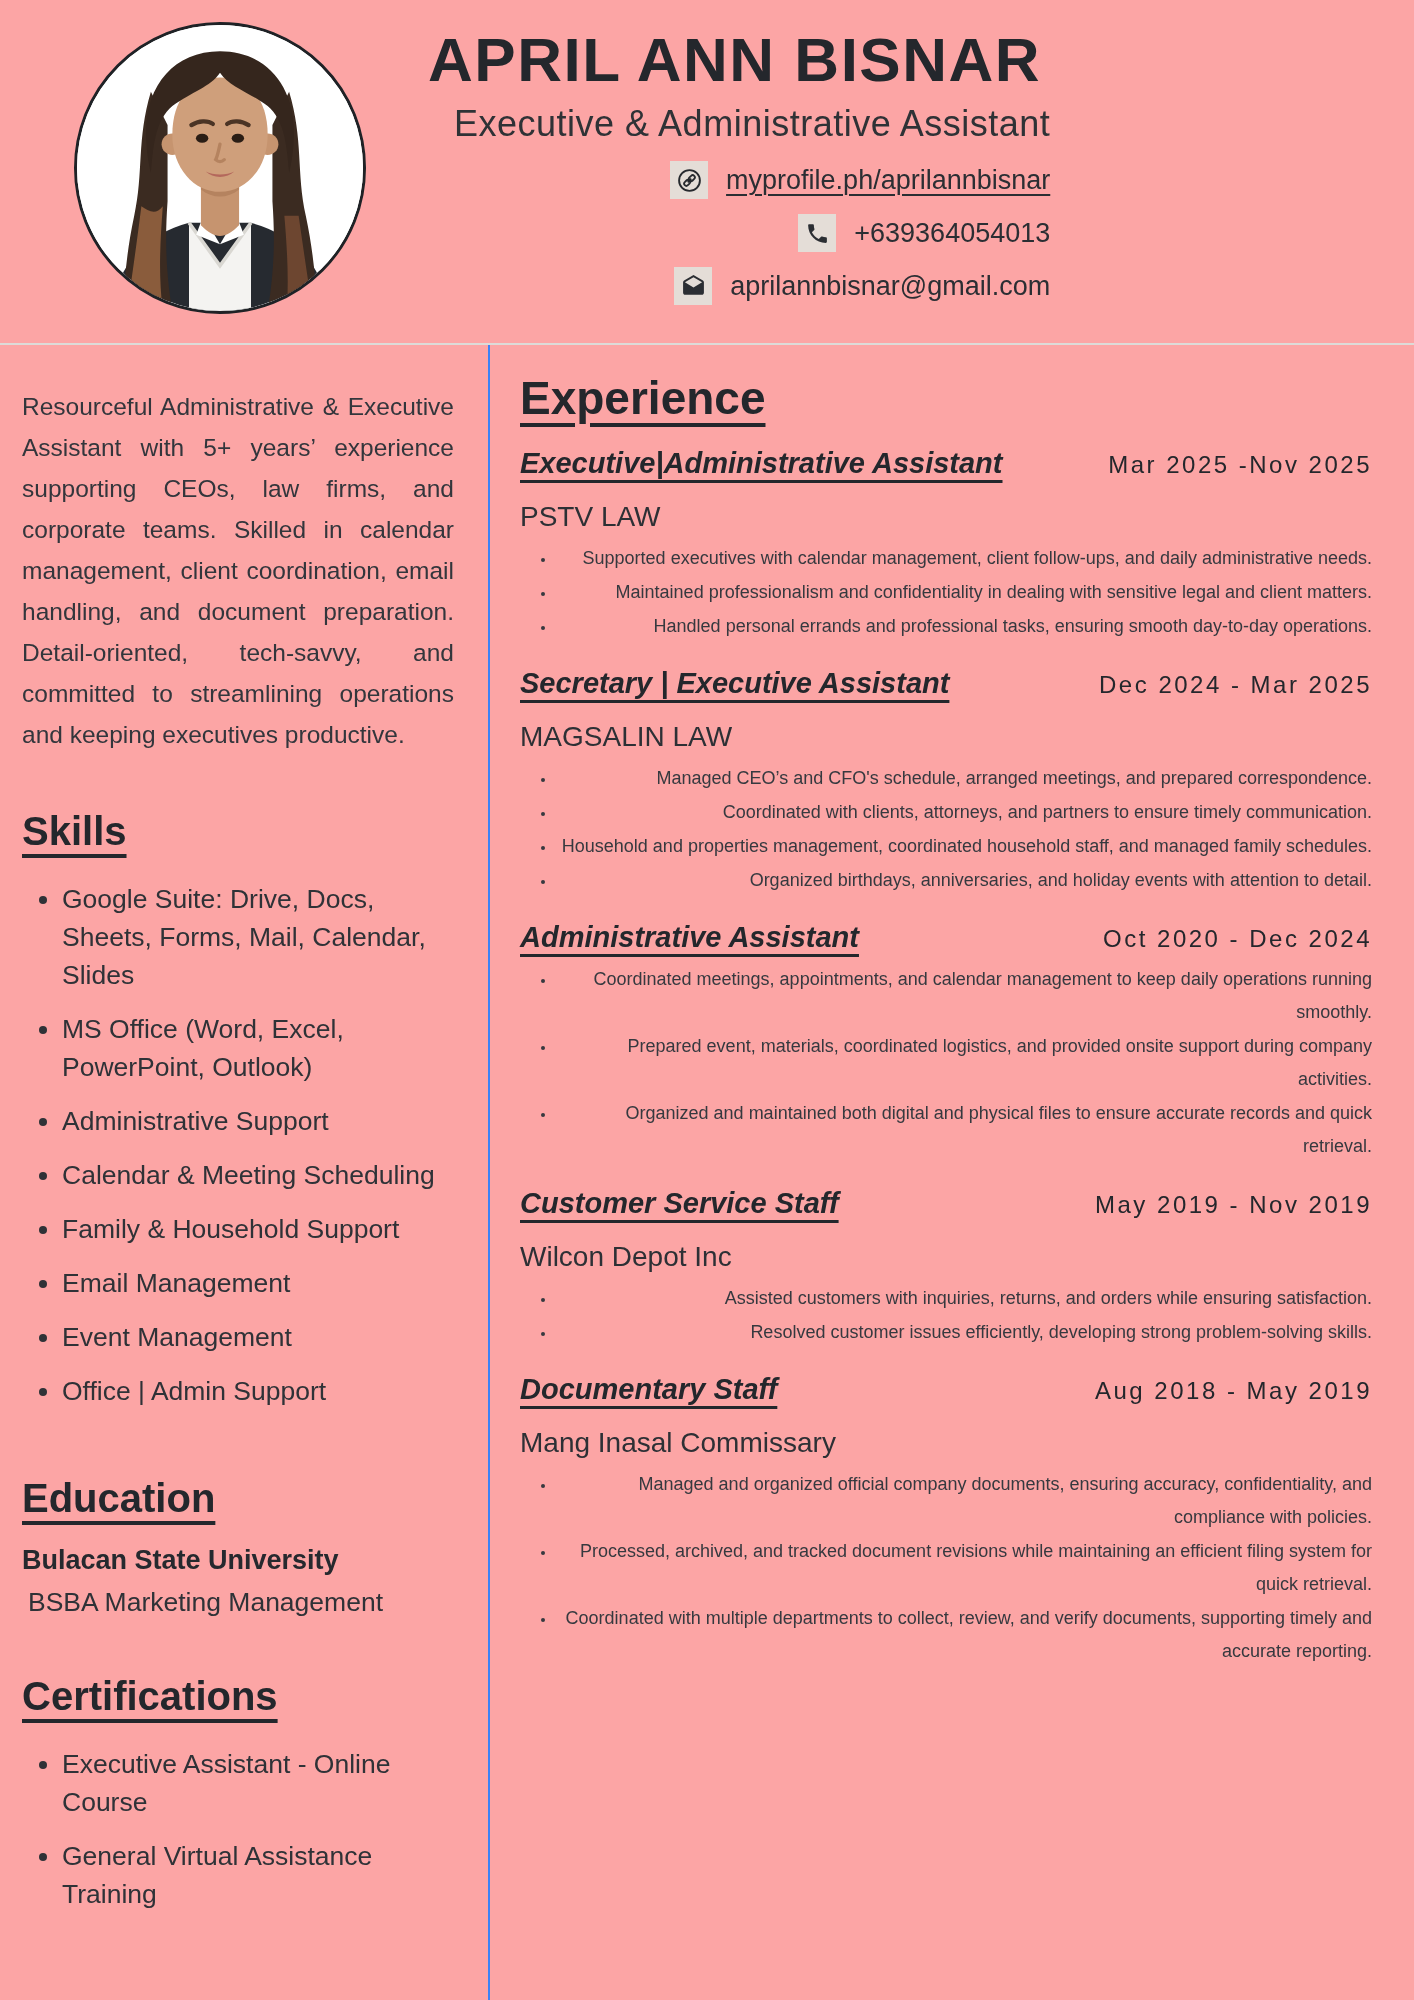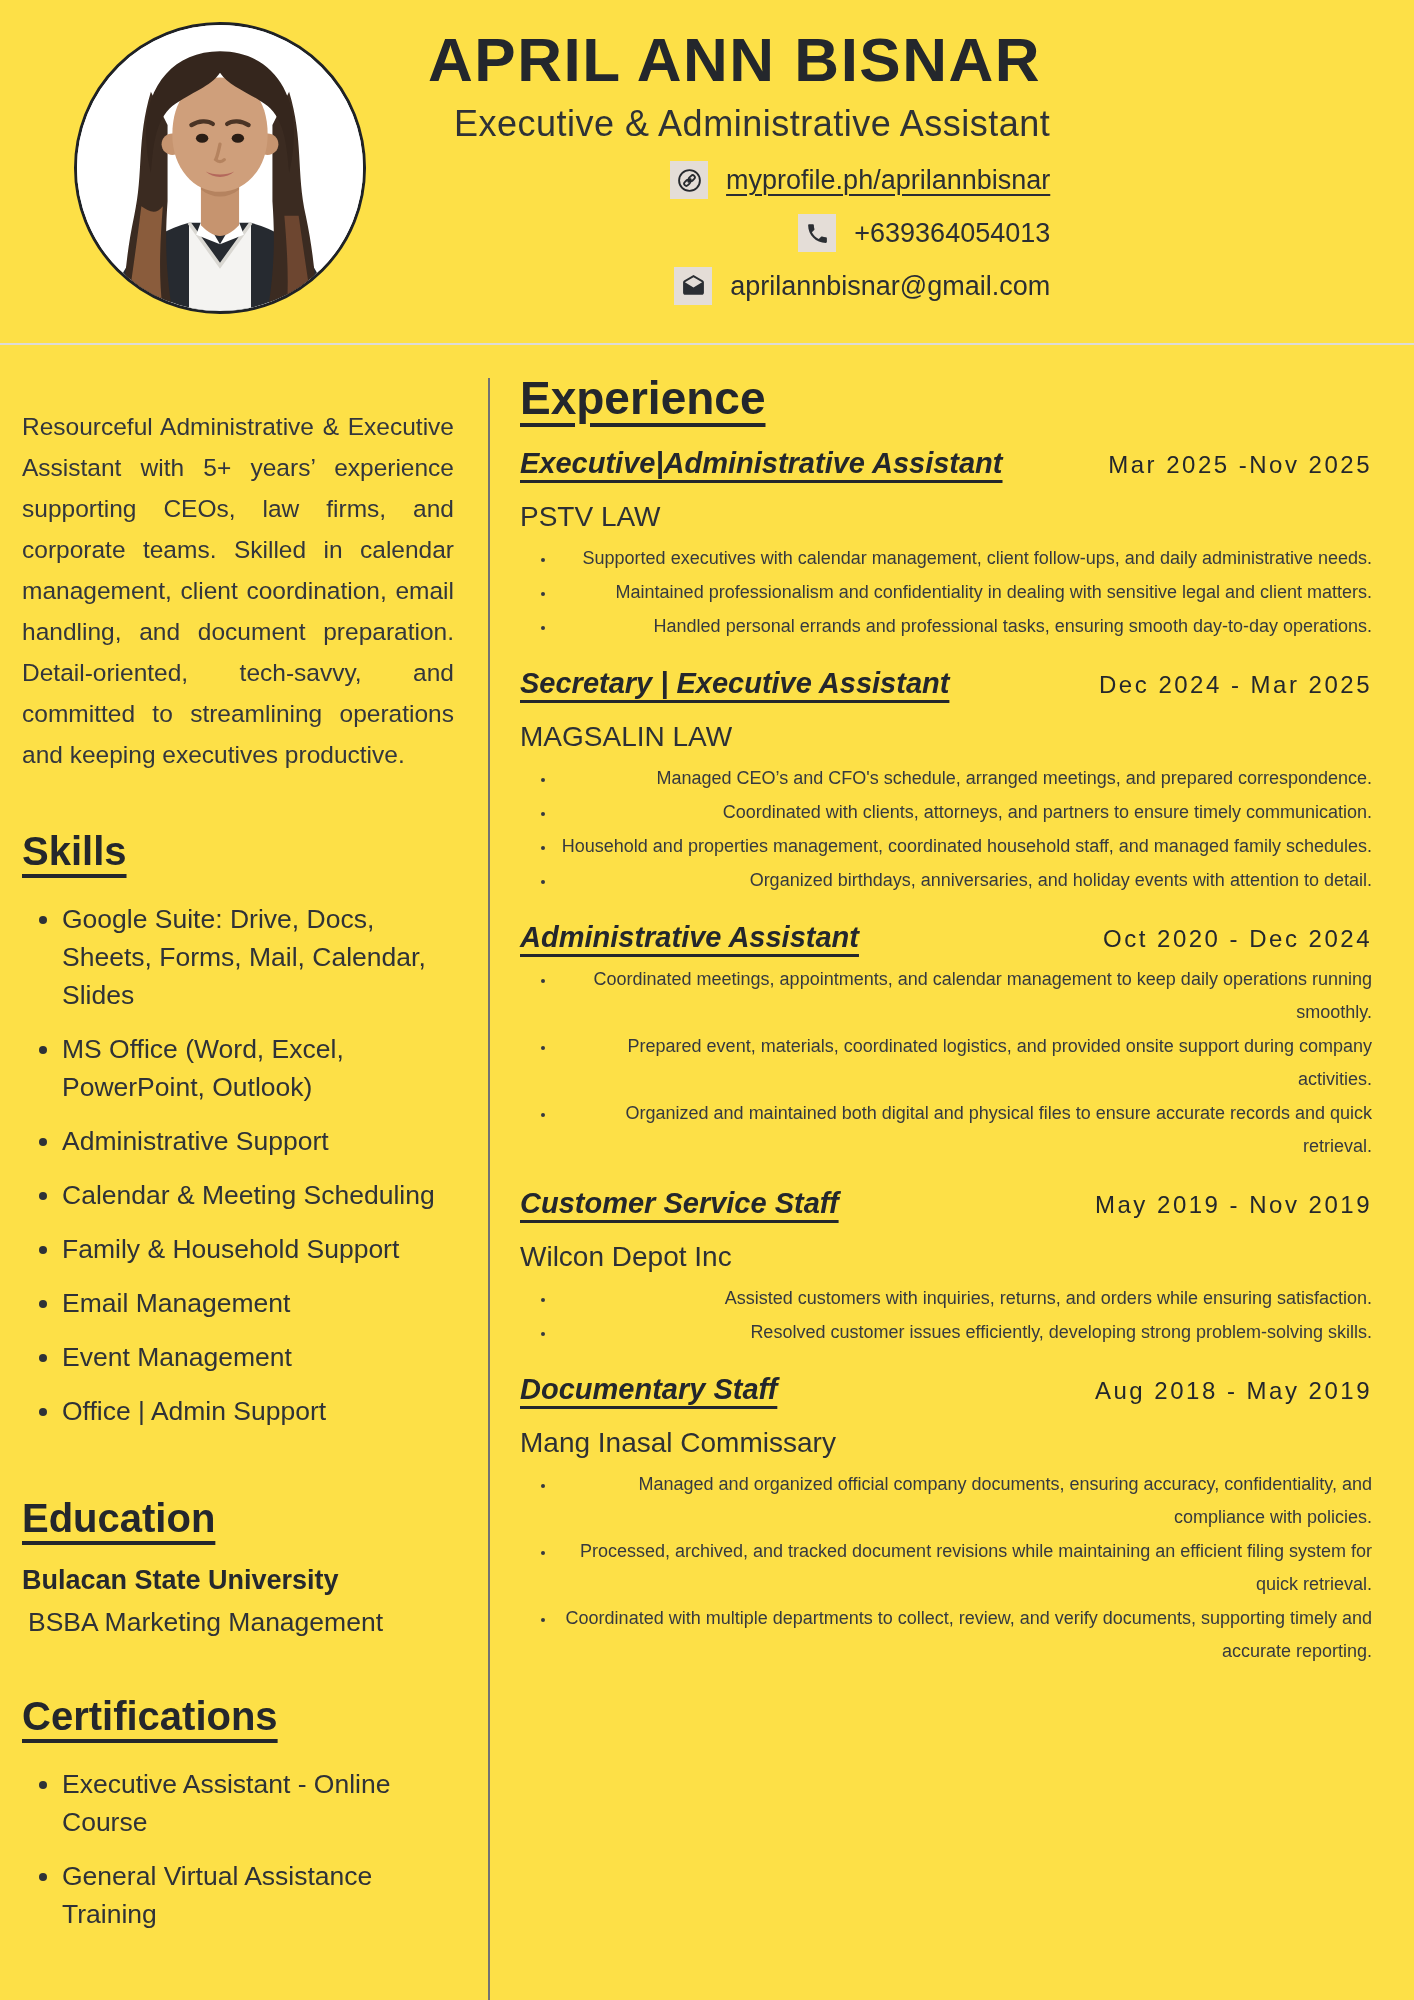--- a/index.html
+++ b/index.html
@@ -1,19 +1,19 @@
 <!DOCTYPE html>
 <html><head>
 <meta charset="utf-8">
 <style>
   * { margin:0; padding:0; box-sizing:border-box; }
   html,body { background:#e9e9e7; }
   .page {
     width:1414px; height:2000px;
-    background:#fde047;
+    background:#fca5a5;
     font-family:"Liberation Sans","DejaVu Sans",sans-serif;
     color:#26292e;
     position:relative;
     overflow:hidden;
     margin:0 auto;
   }
   
   .header { height:345px; position:relative; border-bottom:2px solid #dddbd8; }
   .photo {
     position:absolute; left:74px; top:22px;
@@ -28,21 +28,21 @@
   .contact-row { display:flex; align-items:center; gap:18px; font-size:27px; color:#2b2e33;justify-content:flex-end; }
   .contact-icon {
     width:38px; height:38px; background:#e4ddd7;
     display:flex; align-items:center; justify-content:center; flex:0 0 auto;
   }
   .contact-icon svg { width:25px; height:25px; display:block; }
   .link-text { text-decoration:underline; text-decoration-thickness:2px; text-underline-offset:5px; color:#2b2e33; }
 
   
   .main { display:flex; height:1655px; }
-  .left-col { width:490px; flex:0 0 490px; border-right:2px solid #737373; padding:28px 34px 0 22px;margin-top:33px; }
+  .left-col { width:490px; flex:0 0 490px; border-right:2px solid #3b82f6; padding:41px 34px 0 22px; }
   .right-col { flex:1; padding:26px 42px 0 30px; }
 
   
   .summary { font-size:24.5px; line-height:41px; text-align:justify; color:#33363c; }
   .side-heading {
     display:inline-block; font-size:40px; font-weight:800; color:#24272c;
     text-decoration:underline; text-decoration-thickness:4px; text-underline-offset:9px;
   }
   .skills-heading { margin-top:54px; }
   .side-list { list-style:disc; margin:26px 0 0 0; padding-left:40px; }

